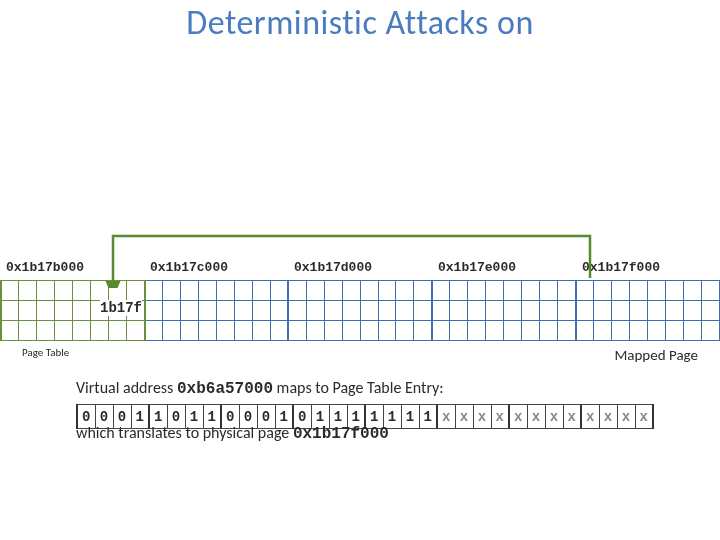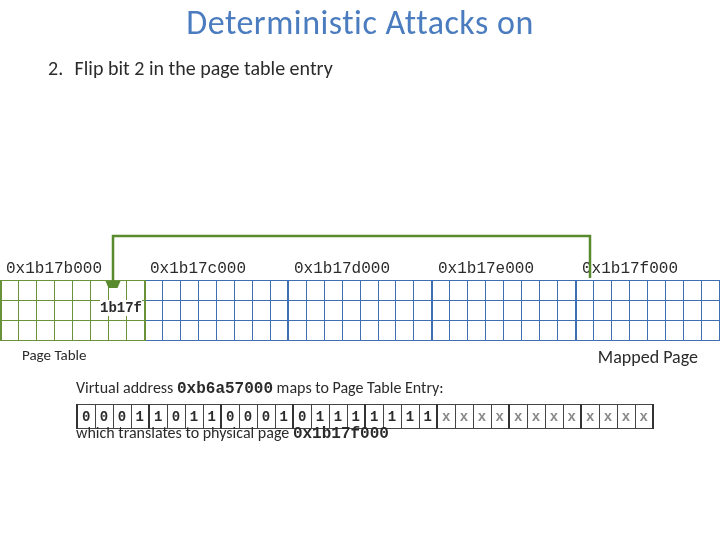--- a/index.html
+++ b/index.html
@@ -36,22 +36,22 @@
   .step2 { font-size: 20px; margin-top: 2px; }
 
   
   .addr-row {
     position: absolute;
     top: 260px;
     left: 0;
     width: 720px;
     height: 16px;
     font-family: "Courier New", monospace;
-    font-size: 16px;
-    font-weight: normal;
+    font-size: 13px;
+    font-weight: bold;
   }
   .addr-row span { position: absolute; }
 
   
   .strip {
     position: absolute;
     top: 280px;
     left: 0;
     width: 720px;
     height: 60px;
@@ -89,27 +89,27 @@
     left: 0;
     width: 720px;
     height: 70px;
     pointer-events: none;
   }
 
   .caption-left {
     position: absolute;
     top: 346px;
     left: 22px;
-    font-size: 15px;
+    font-size: 11px;
   }
   .caption-right {
     position: absolute;
     top: 346px;
     right: 22px;
-    font-size: 18px;
+    font-size: 15px;
   }
 
   .vaddr-line {
     position: absolute;
     top: 378px;
     left: 76px;
     font-size: 16px;
   }
   .vaddr-line .mono { font-family: "Courier New", monospace; font-weight: bold; }
 
@@ -144,24 +144,20 @@
   .translate-line .mono { font-family: "Courier New", monospace; font-weight: bold; }
 </style>
 </head>
 <body>
 
 <div class="title-block">
   <div class="title-main">Deterministic Attacks on</div>
 </div>
 
 <div class="steps">
-  <div class="step2">
-    <span class="num">2.</span>
-    <span>Flip bit 2 in the page table entry</span>
-  </div>
 </div>
 
 <div class="addr-row">
   <span style="left:6px">0x1b17b000</span>
   <span style="left:150px">0x1b17c000</span>
   <span style="left:294px">0x1b17d000</span>
   <span style="left:438px">0x1b17e000</span>
   <span style="left:582px">0x1b17f000</span>
 </div>
 

